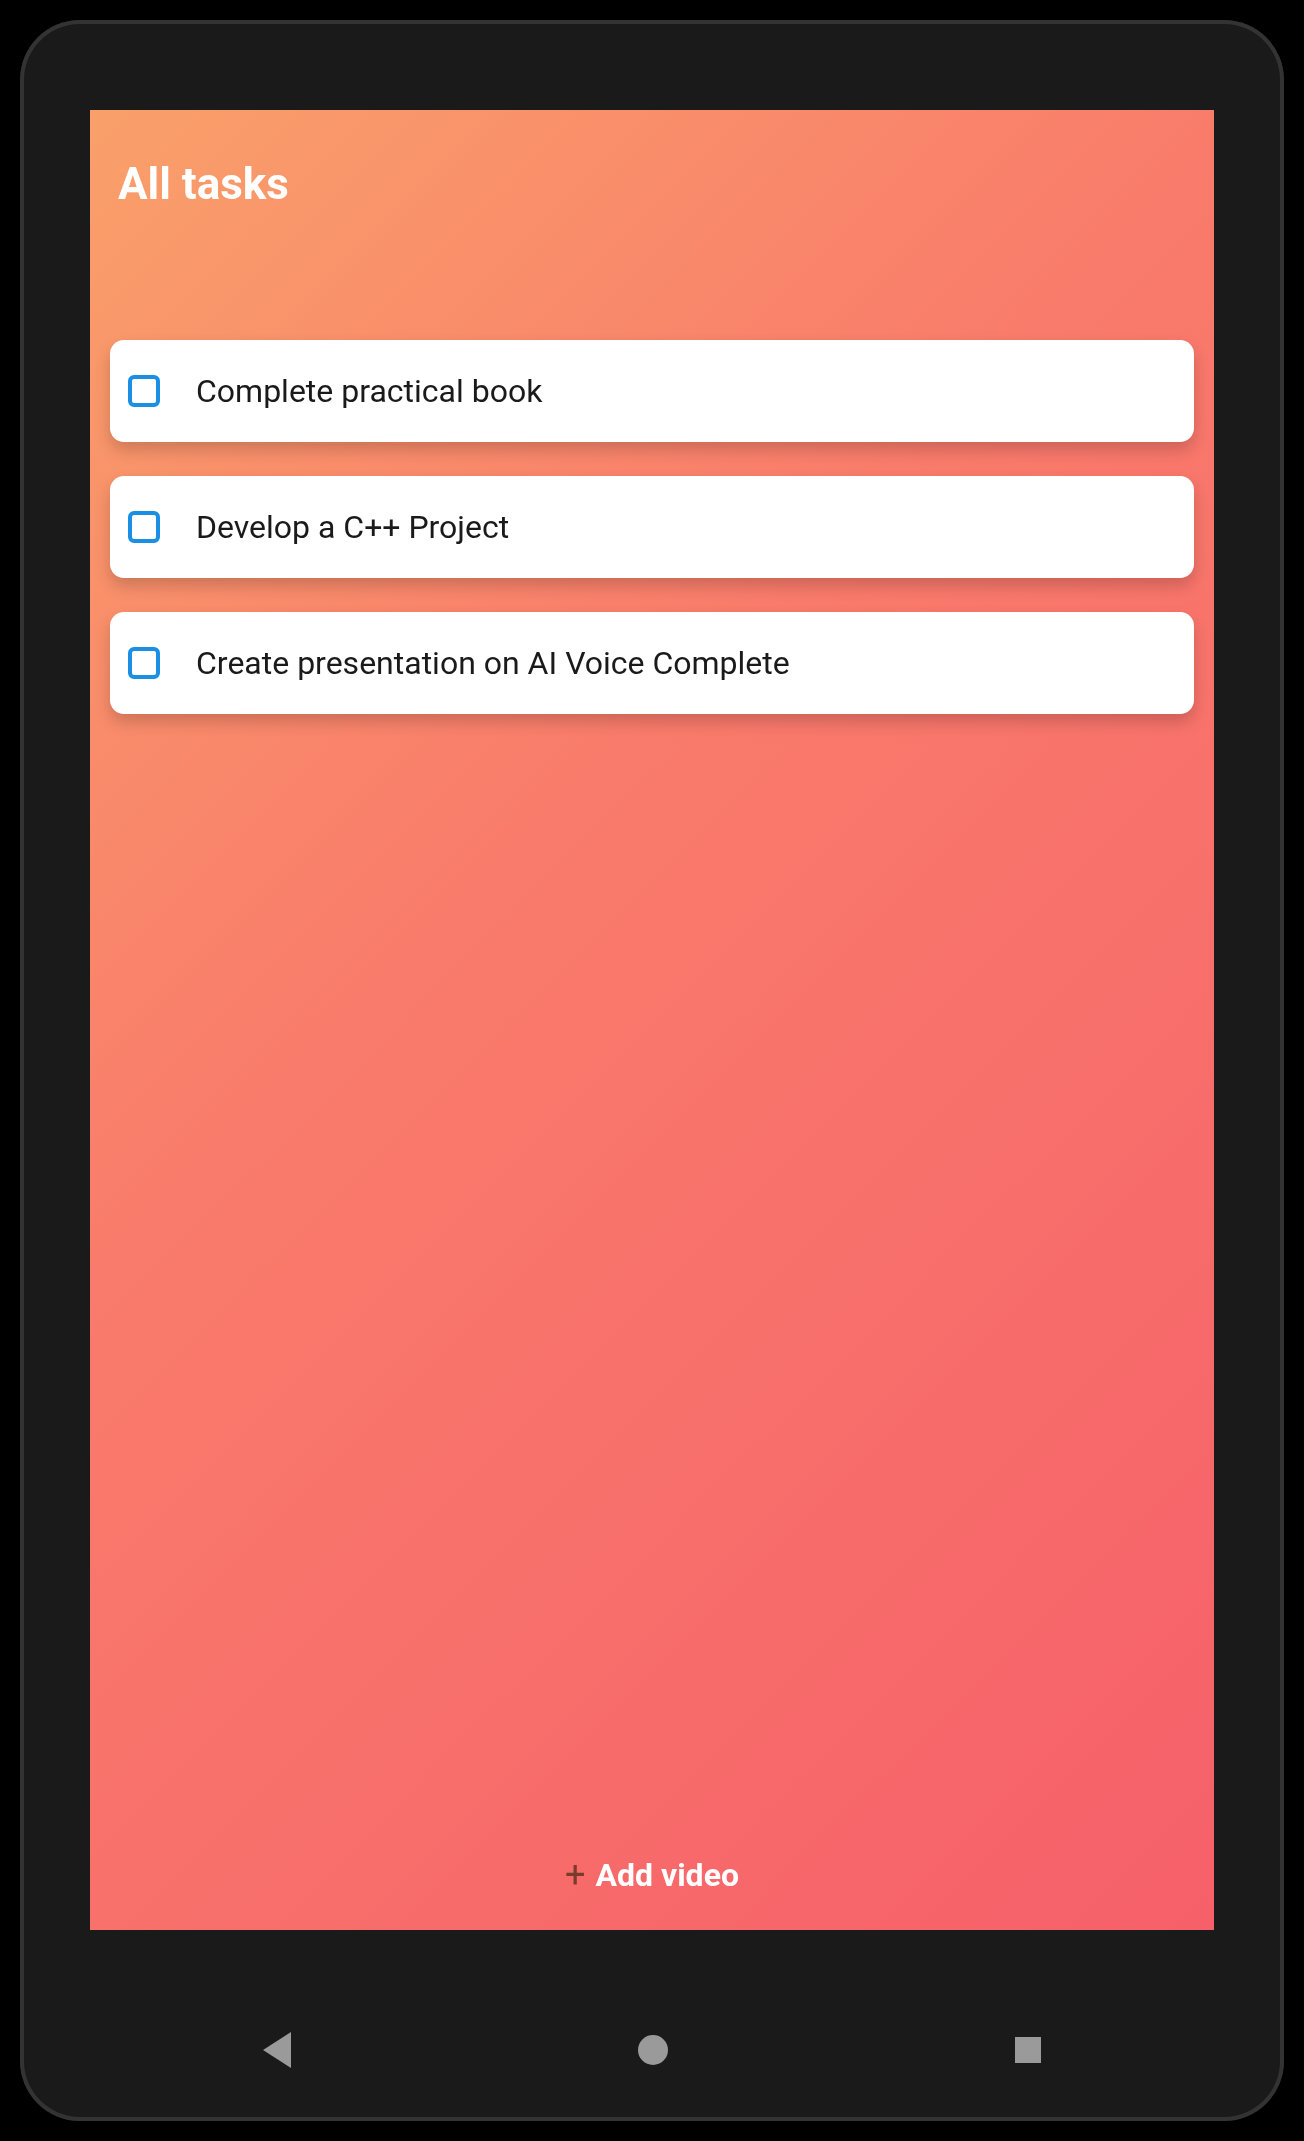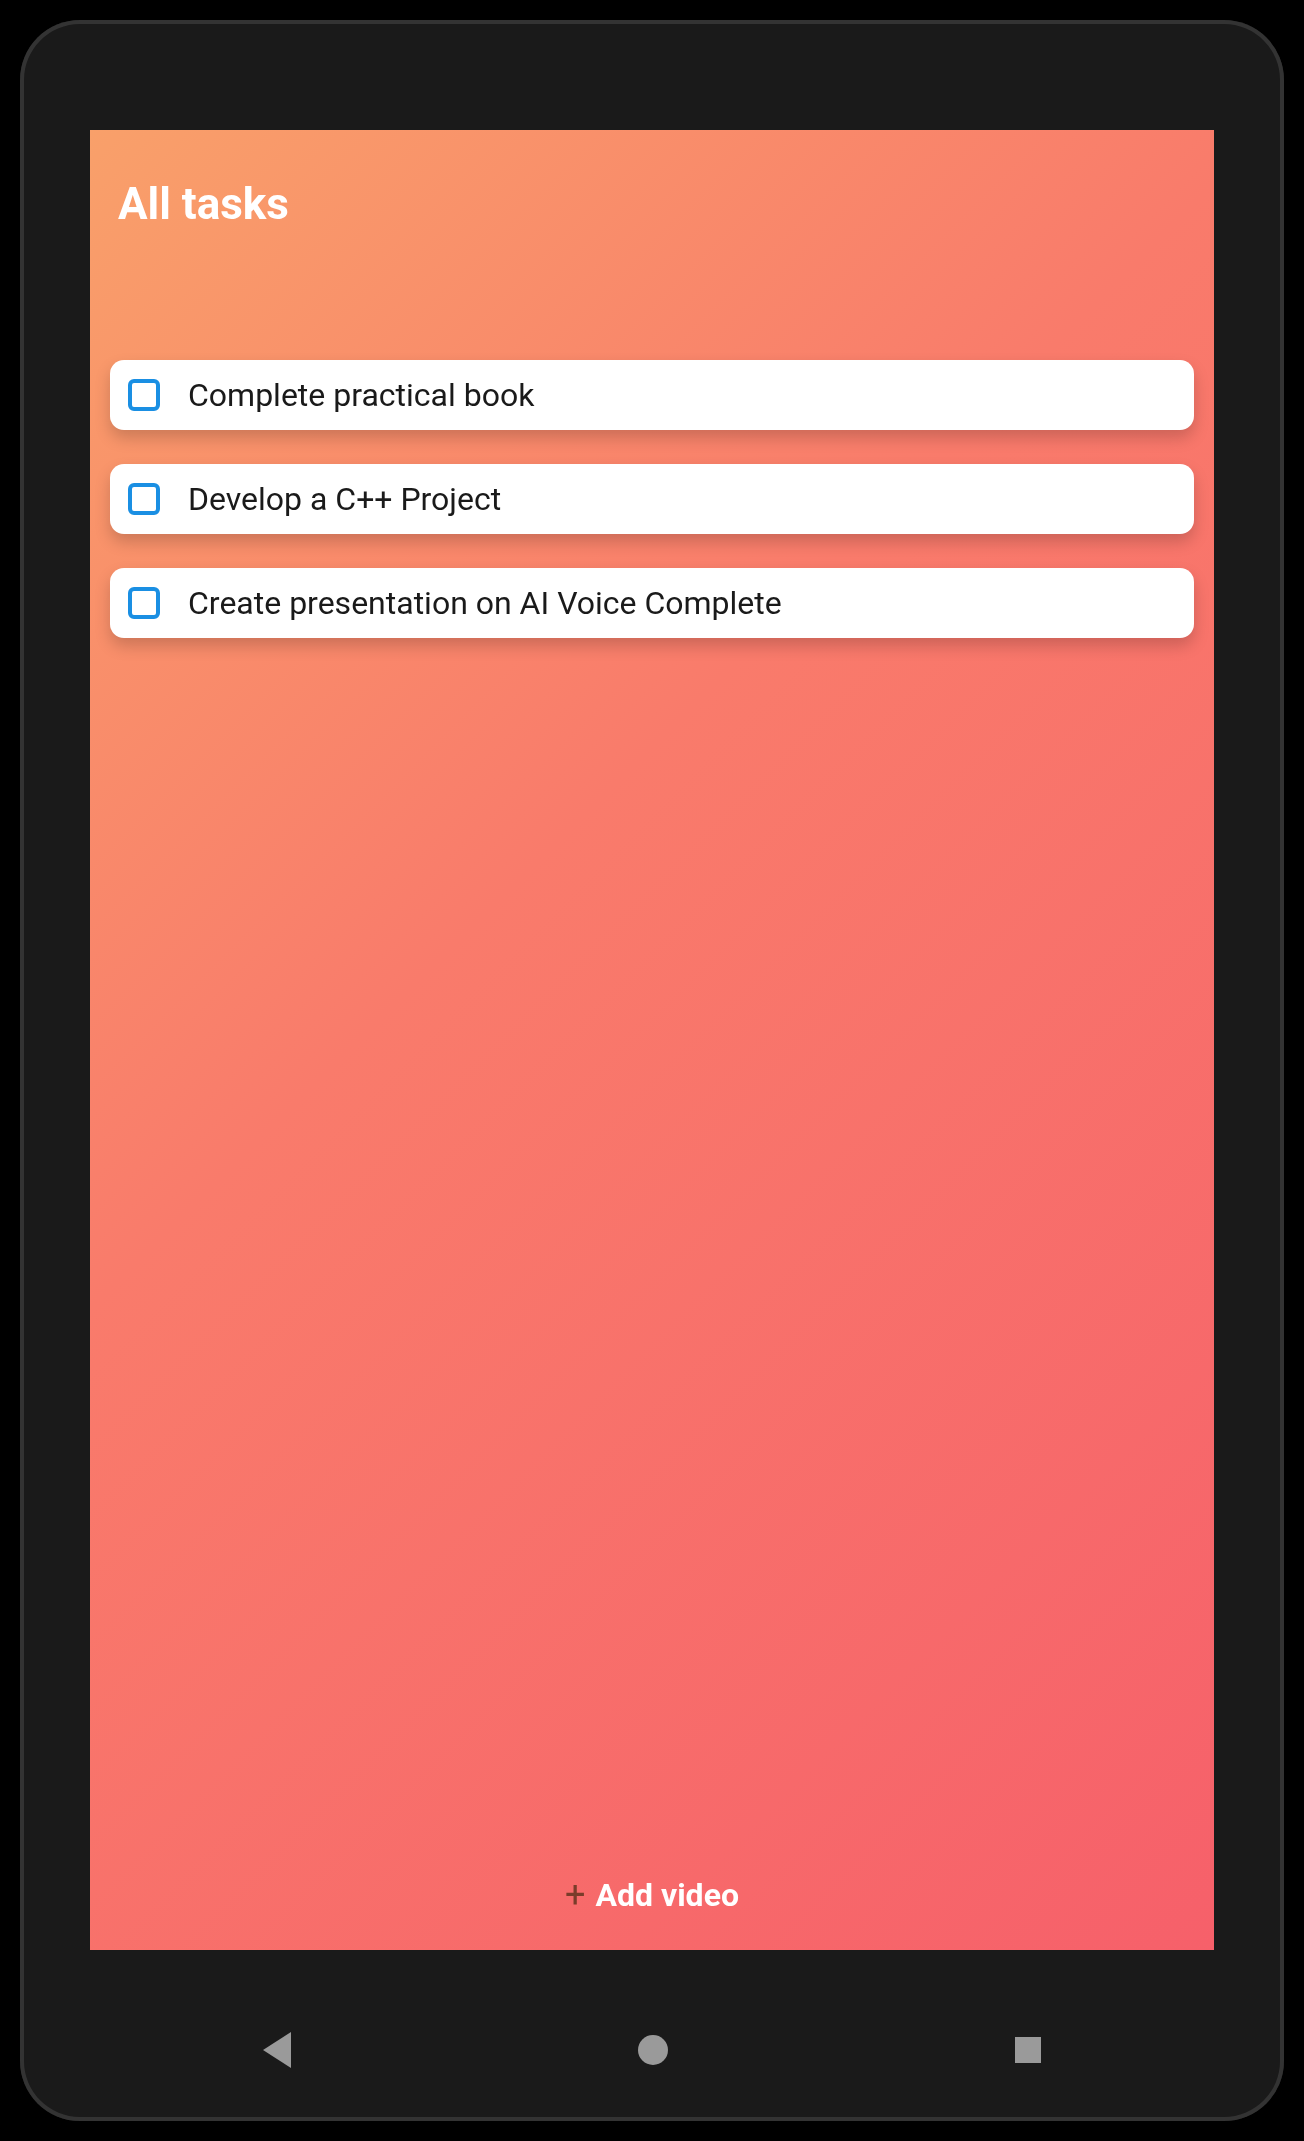--- a/index.html
+++ b/index.html
@@ -23,43 +23,42 @@
     border-radius: 60px;
     padding: 90px 70px 110px 70px;
     box-shadow: inset 0 0 0 4px #333;
   }
   .screen {
     width: 100%;
     height: 1820px;
     background: linear-gradient(135deg, #f9a06a 0%, #f97b6b 40%, #f6606a 100%);
     position: relative;
     overflow: hidden;
-    margin-top: 20px;
   }
   .header {
     padding: 48px 28px 0 28px;
   }
   .title {
     color: #ffffff;
     font-size: 44px;
     font-weight: 700;
   }
   .task-list {
     padding: 130px 20px 0 20px;
     display: flex;
     flex-direction: column;
     gap: 34px;
   }
   .task-item {
     background: #ffffff;
     border-radius: 14px;
-    padding: 16px 18px;
+    padding: 32px 18px;
     display: flex;
     align-items: center;
-    gap: 28px;
+    gap: 36px;
     box-shadow: 0 8px 16px rgba(0,0,0,0.18);
   }
   .checkbox {
     width: 32px;
     height: 32px;
     border: 4px solid #1a8fe3;
     border-radius: 6px;
     flex-shrink: 0;
   }
   .task-label {

